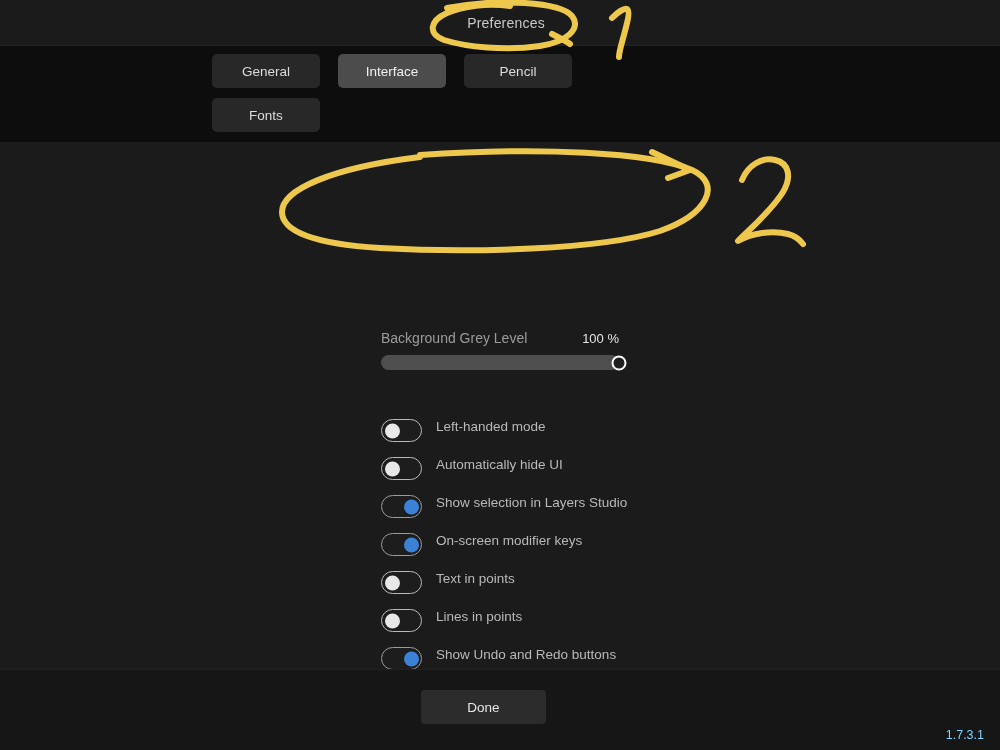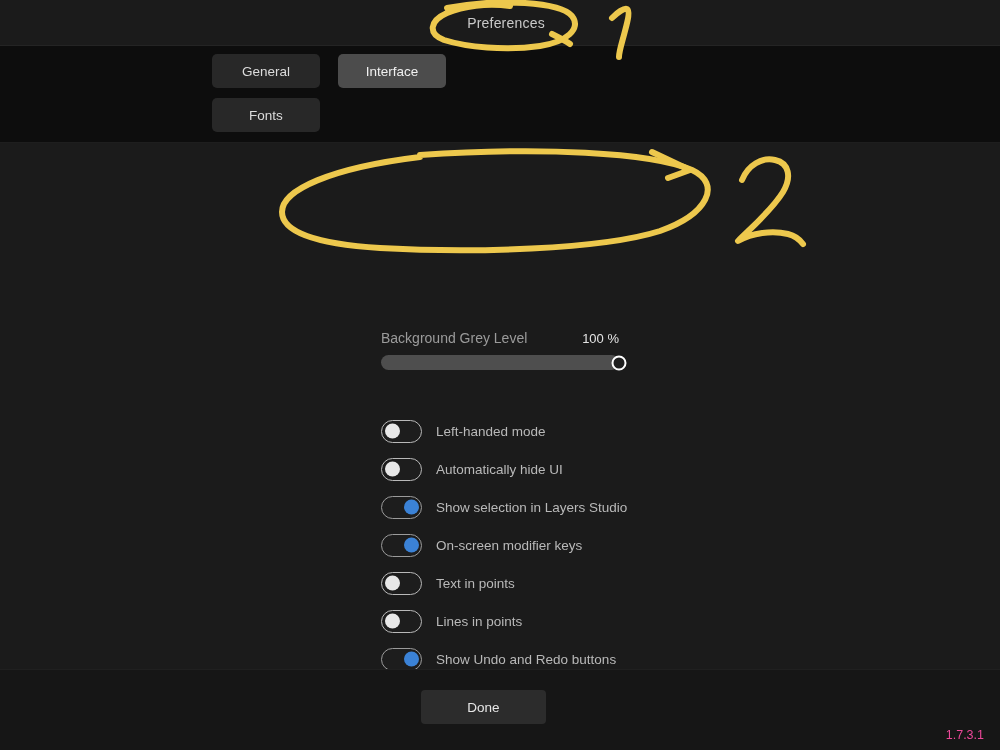--- a/index.html
+++ b/index.html
@@ -122,21 +122,21 @@
   }
 
   
   .toggle-list {
     position: absolute;
     left: 381px;
     top: 276px;
   }
   .toggle-row {
     display: flex;
-    align-items: center;
+    align-items: flex-start;
     height: 24px;
     margin-bottom: 14px;
   }
   .toggle {
     width: 41px;
     height: 23px;
     border-radius: 12px;
     background: #1d1d1d;
     border: 1.5px solid #b9b9b9;
     box-sizing: border-box;
@@ -188,21 +188,21 @@
     display: flex;
     align-items: center;
     justify-content: center;
     cursor: pointer;
     user-select: none;
   }
   .version {
     position: absolute;
     right: 16px;
     bottom: 8px;
-    color: #ec4899;
+    color: #7dd3fc;
     font-size: 12.5px;
   }
 
   
   #annotations {
     position: absolute;
     inset: 0;
     pointer-events: none;
     z-index: 50;
   }
@@ -213,20 +213,21 @@
 <div id="app">
 
   <div class="titlebar">
     <div class="titlebar-text">Preferences</div>
   </div>
 
   <div class="tabbar">
     <div class="tabrow" id="tab-row-1">
         <div class="tab">General</div>
         <div class="tab selected">Interface</div>
+        <div class="tab">Pencil</div>
       </div>
     <div class="tabrow" id="tab-row-2">
         <div class="tab">Fonts</div>
       </div>
   </div>
 
   <div class="content">
 
     <div class="slider-block">
       <div class="slider-head">

